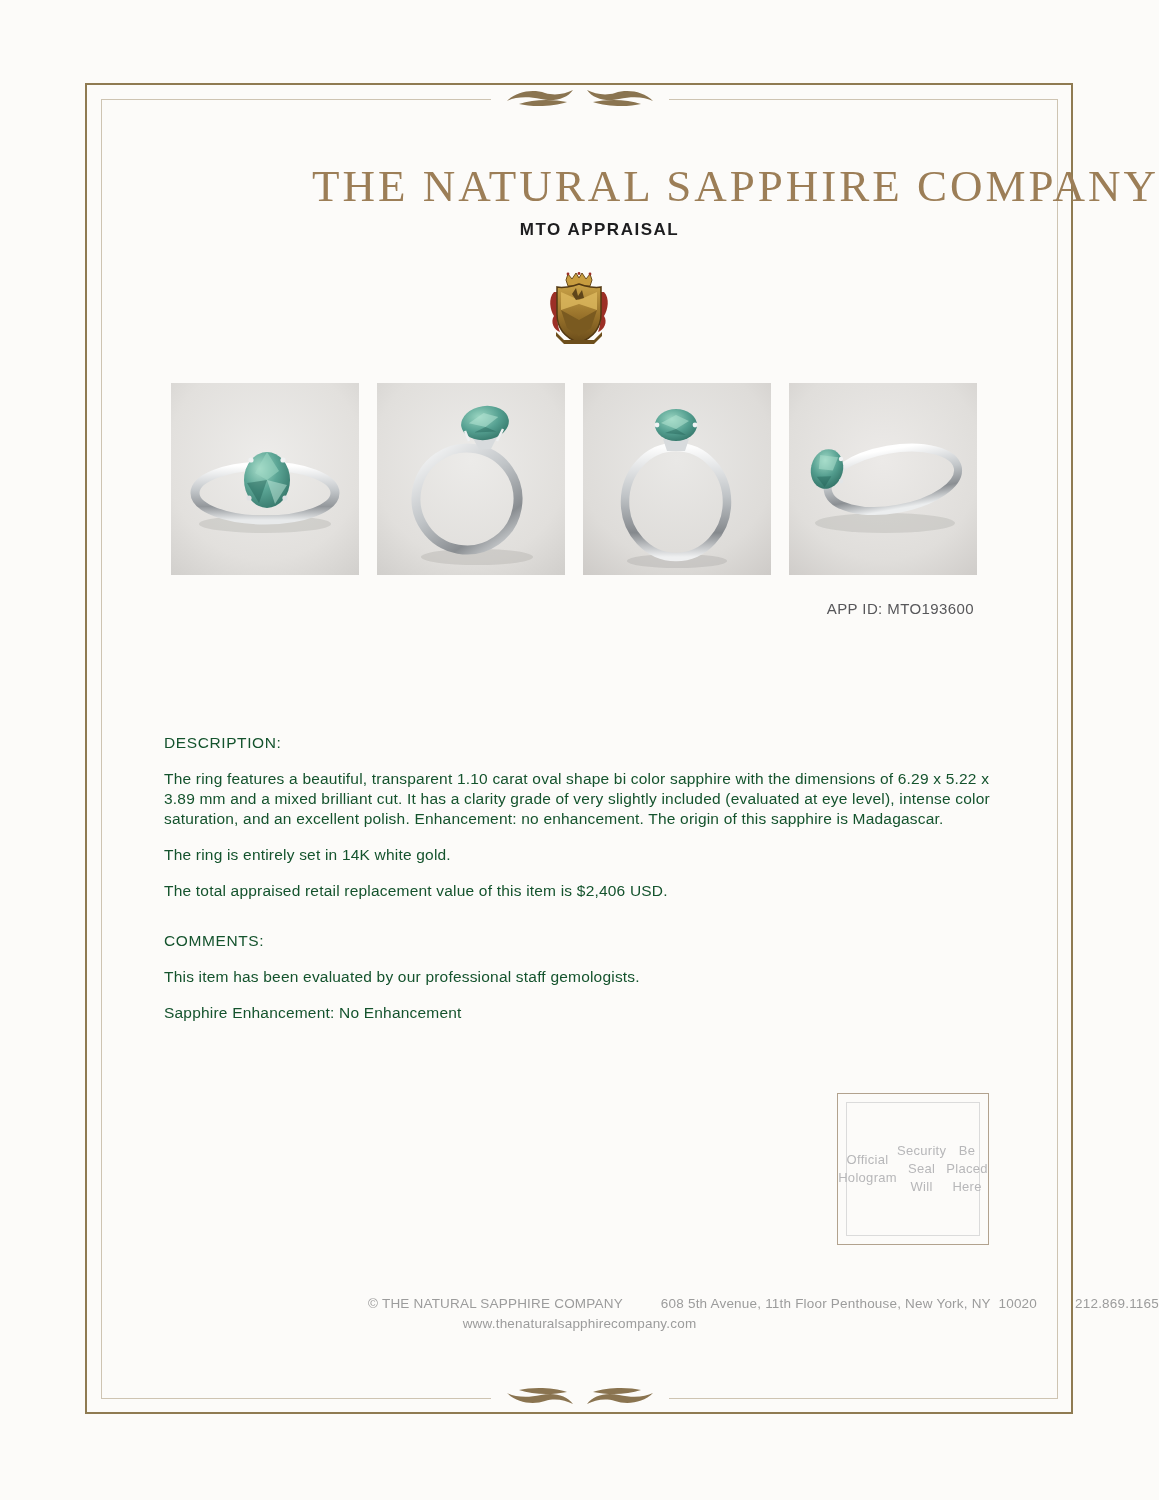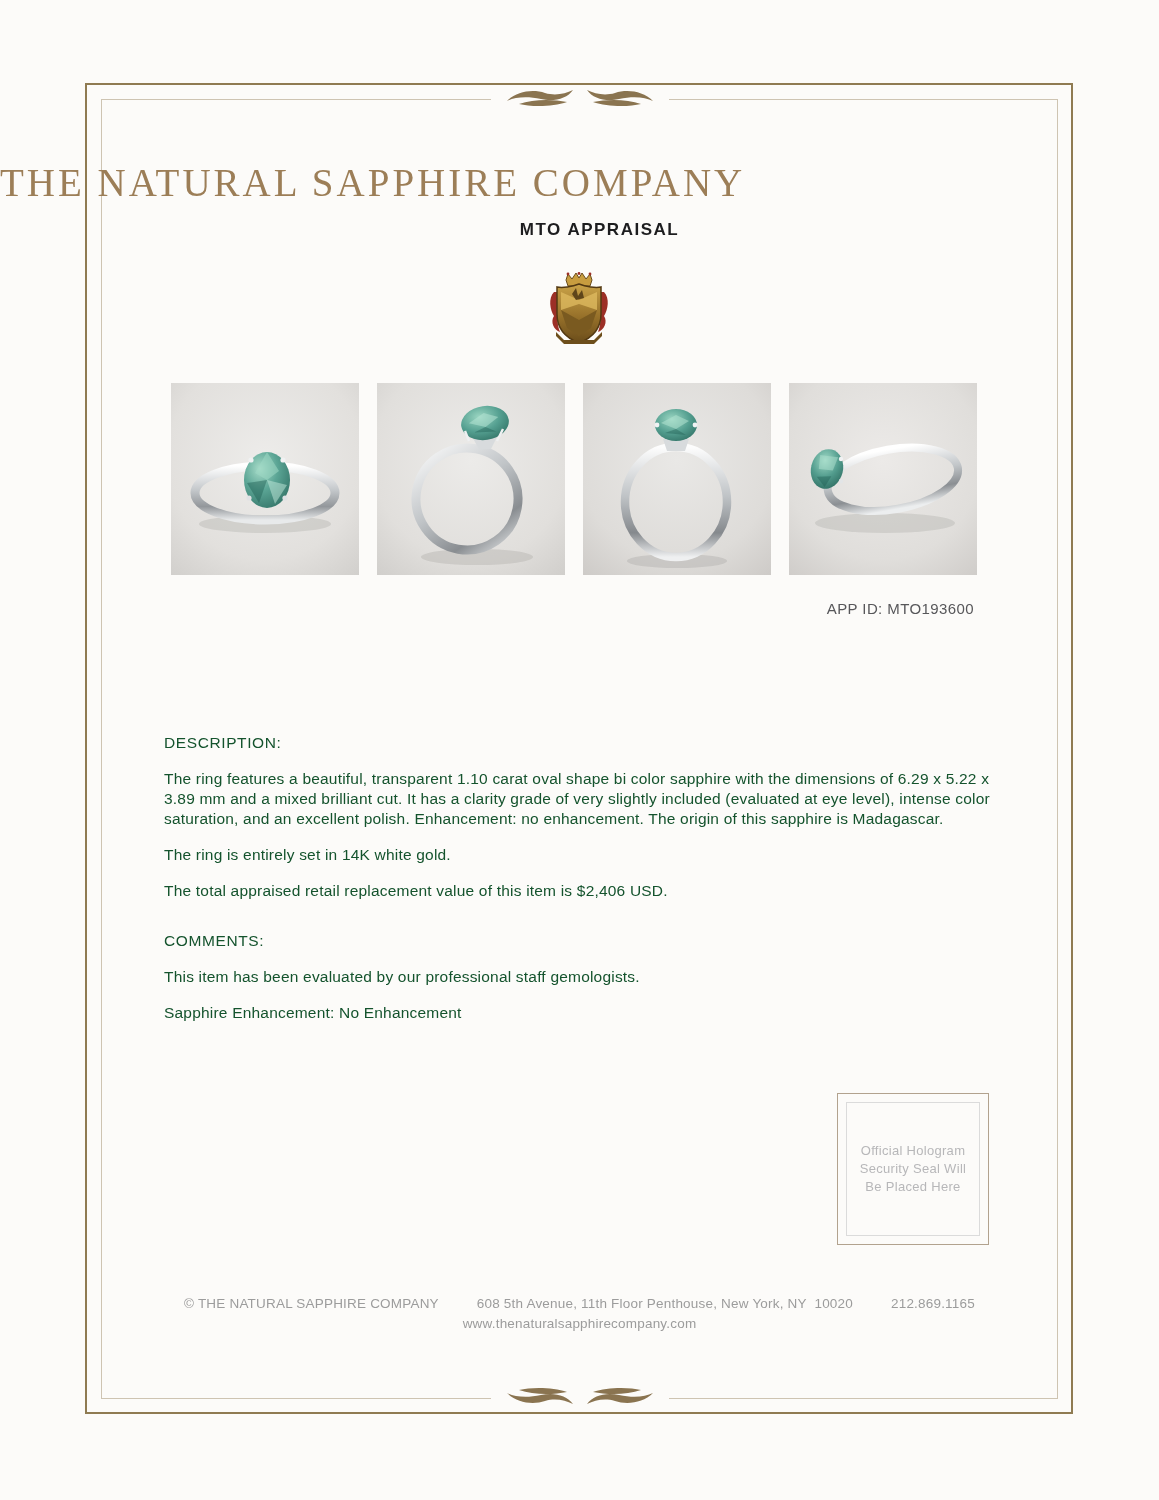--- a/index.html
+++ b/index.html
@@ -9,48 +9,48 @@
   .border-outer{position:absolute;left:85px;top:83px;width:984px;height:1327px;
                 border:2px solid #8f7b52;}
   .border-inner{position:absolute;left:101px;top:99px;width:955px;height:1298px;
                 border:1px solid #cec4b2;}
   .ornament{position:absolute;left:50%;transform:translateX(-50%);background:#fcfbf9;
             padding:0 14px;line-height:0;z-index:3;}
   .ornament.top{top:88px;}
   .ornament.bottom{top:1386px;}
   .ornament.bottom svg{transform:scaleY(-1);}
   
-  .title{position:absolute;top:160px;left:0;width:100%;text-align:left;
-         font-family:"Liberation Serif",serif;font-size:39px;font-weight:400;
+  .title{position:absolute;top:160px;left:0;width:100%;text-align:right;
+         font-family:"Liberation Serif",serif;font-size:45px;font-weight:400;
          letter-spacing:3px;color:#9c7e57;white-space:nowrap;}
   .subtitle{position:absolute;top:220px;left:0;width:100%;text-align:center;
             font-size:17px;font-weight:600;letter-spacing:1.5px;color:#1d1d1f;margin-left:20px;}
   .crest{position:absolute;left:546px;top:270px;width:66px;height:78px;line-height:0;}
   
   .photos{position:absolute;left:171px;top:383px;display:flex;gap:18px;}
   .photo{width:188px;height:192px;line-height:0;}
   
   .app-id{position:absolute;top:600px;right:185px;font-size:15px;letter-spacing:.4px;
           color:#57575a;}
   
   .textblock{position:absolute;left:164px;top:733px;width:846px;font-size:15.5px;
              line-height:20px;letter-spacing:.2px;color:#14532d;}
   .textblock h3{margin:0 0 16px 0;font-size:15.5px;font-weight:400;letter-spacing:.6px;}
   .textblock p{margin:4px 0 16px 0;}
   .textblock h3.comments{margin-top:30px;}
   
   .holo{position:absolute;left:837px;top:1093px;width:152px;height:152px;
         border:1px solid #b2a28e;background:#fcfbf9;box-sizing:border-box;padding:8px;}
   .holo-inner{width:100%;height:100%;border:1px solid #dbdbdb;box-sizing:border-box;
-              display:flex;flex-direction:column;justify-content:center;align-items:center;}
+              display:flex;justify-content:center;align-items:center;}
   .holo-inner div{font-size:13px;line-height:18px;color:#b7b7b9;letter-spacing:.3px;text-align:center;}
   
   .footer{position:absolute;top:1295px;left:0;width:100%;text-align:center;color:#9c9c9c;
           font-size:13.5px;line-height:18px;letter-spacing:.2px;}
-  .footer-line1{display:flex;justify-content:center;gap:38px;white-space:pre-wrap;}
+  .footer-line1{display:flex;justify-content:flex-end;gap:38px;white-space:pre-wrap;}
   .footer-line2{margin-top:2px;}
 </style>
 </head>
 <body>
 
 <div class="page">
 
   <div class="border-outer"></div>
   <div class="border-inner"></div>
 

